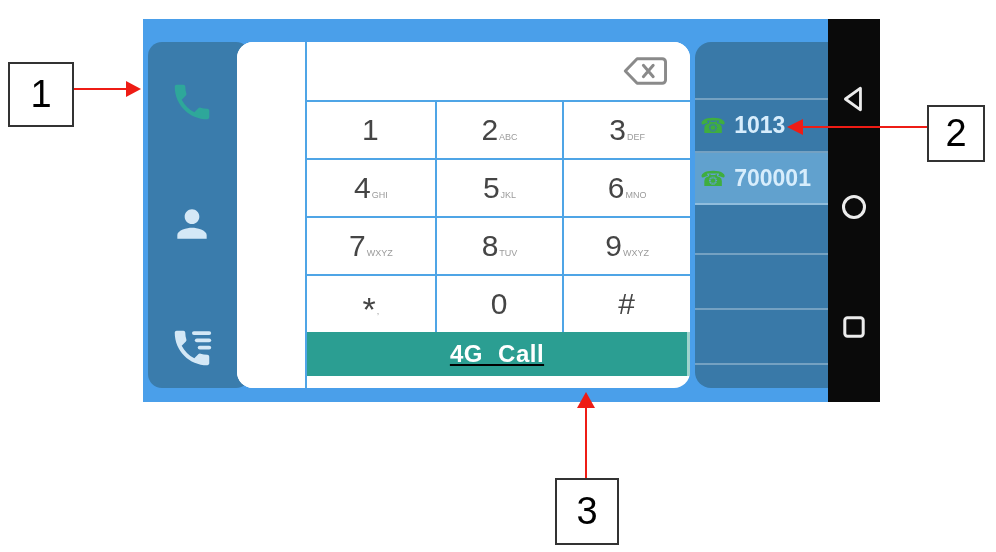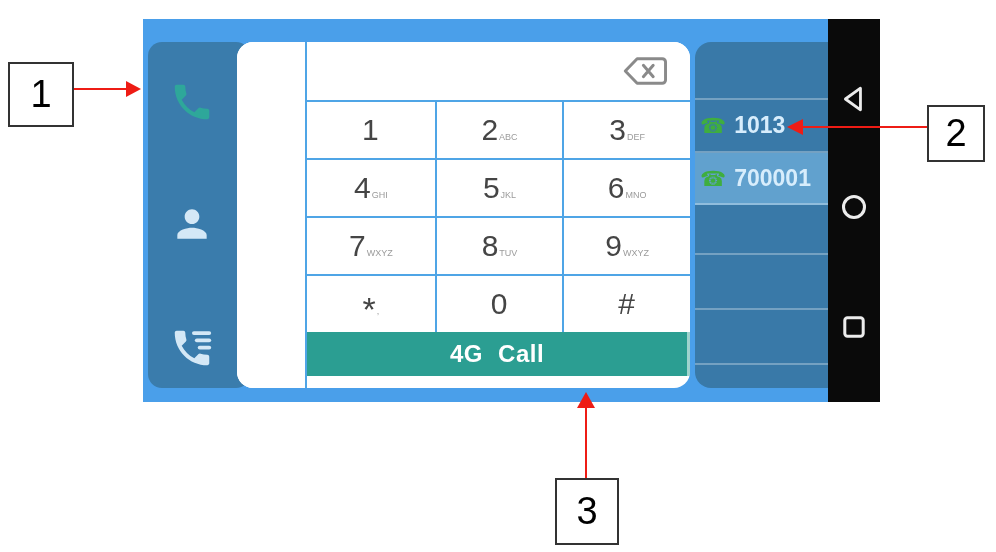--- a/index.html
+++ b/index.html
@@ -21,21 +21,21 @@
   .dial-main{flex:1;display:flex;flex-direction:column;border-left:2px solid #4FA5E6;}
   .dial-input{height:58px;position:relative;background:#fff;display:flex;align-items:center;
               padding-left:14px;font-size:26px;color:#333;}
   .backspace{position:absolute;right:22px;top:13px;width:46px;height:32px;cursor:pointer;}
   .keypad{display:grid;grid-template-columns:1fr 1fr 1fr;grid-template-rows:repeat(4,58px);}
   .key{background:#fff;border-top:2px solid #4FA5E6;display:flex;align-items:center;justify-content:center;
        font-size:30px;color:#454545;}
   .key:nth-child(3n+2),.key:nth-child(3n+3){border-left:2px solid #4FA5E6;}
   .key .letters{font-size:9px;color:#9b9b9b;margin-top:14px;margin-left:1px;letter-spacing:0;}
   .key .digit{line-height:1;}
-  .call-row{height:44px;display:flex;background:#2B9E92;}
+  .call-row{height:44px;display:flex;background:#2B9E92;text-decoration:underline;}
   .call-btn{flex:1;display:flex;align-items:center;justify-content:center;color:#fff;
             font-size:24px;font-weight:600;word-spacing:8px;letter-spacing:.5px;cursor:pointer;}
   .call-divider{width:3px;background:rgba(255,255,255,.55);margin:0;}
 
   
   .acct-panel{position:absolute;left:552px;top:23px;width:133px;height:346px;background:#3979A8;
               border-radius:16px 0 0 16px;overflow:hidden;}
   .acct-row{width:100%;box-sizing:border-box;border-bottom:2px solid rgba(255,255,255,.30);
             display:flex;align-items:center;gap:8px;padding-left:5px;}
   .acct-row .num{font-size:23px;font-weight:600;color:#D7EDFC;text-align:right;}

